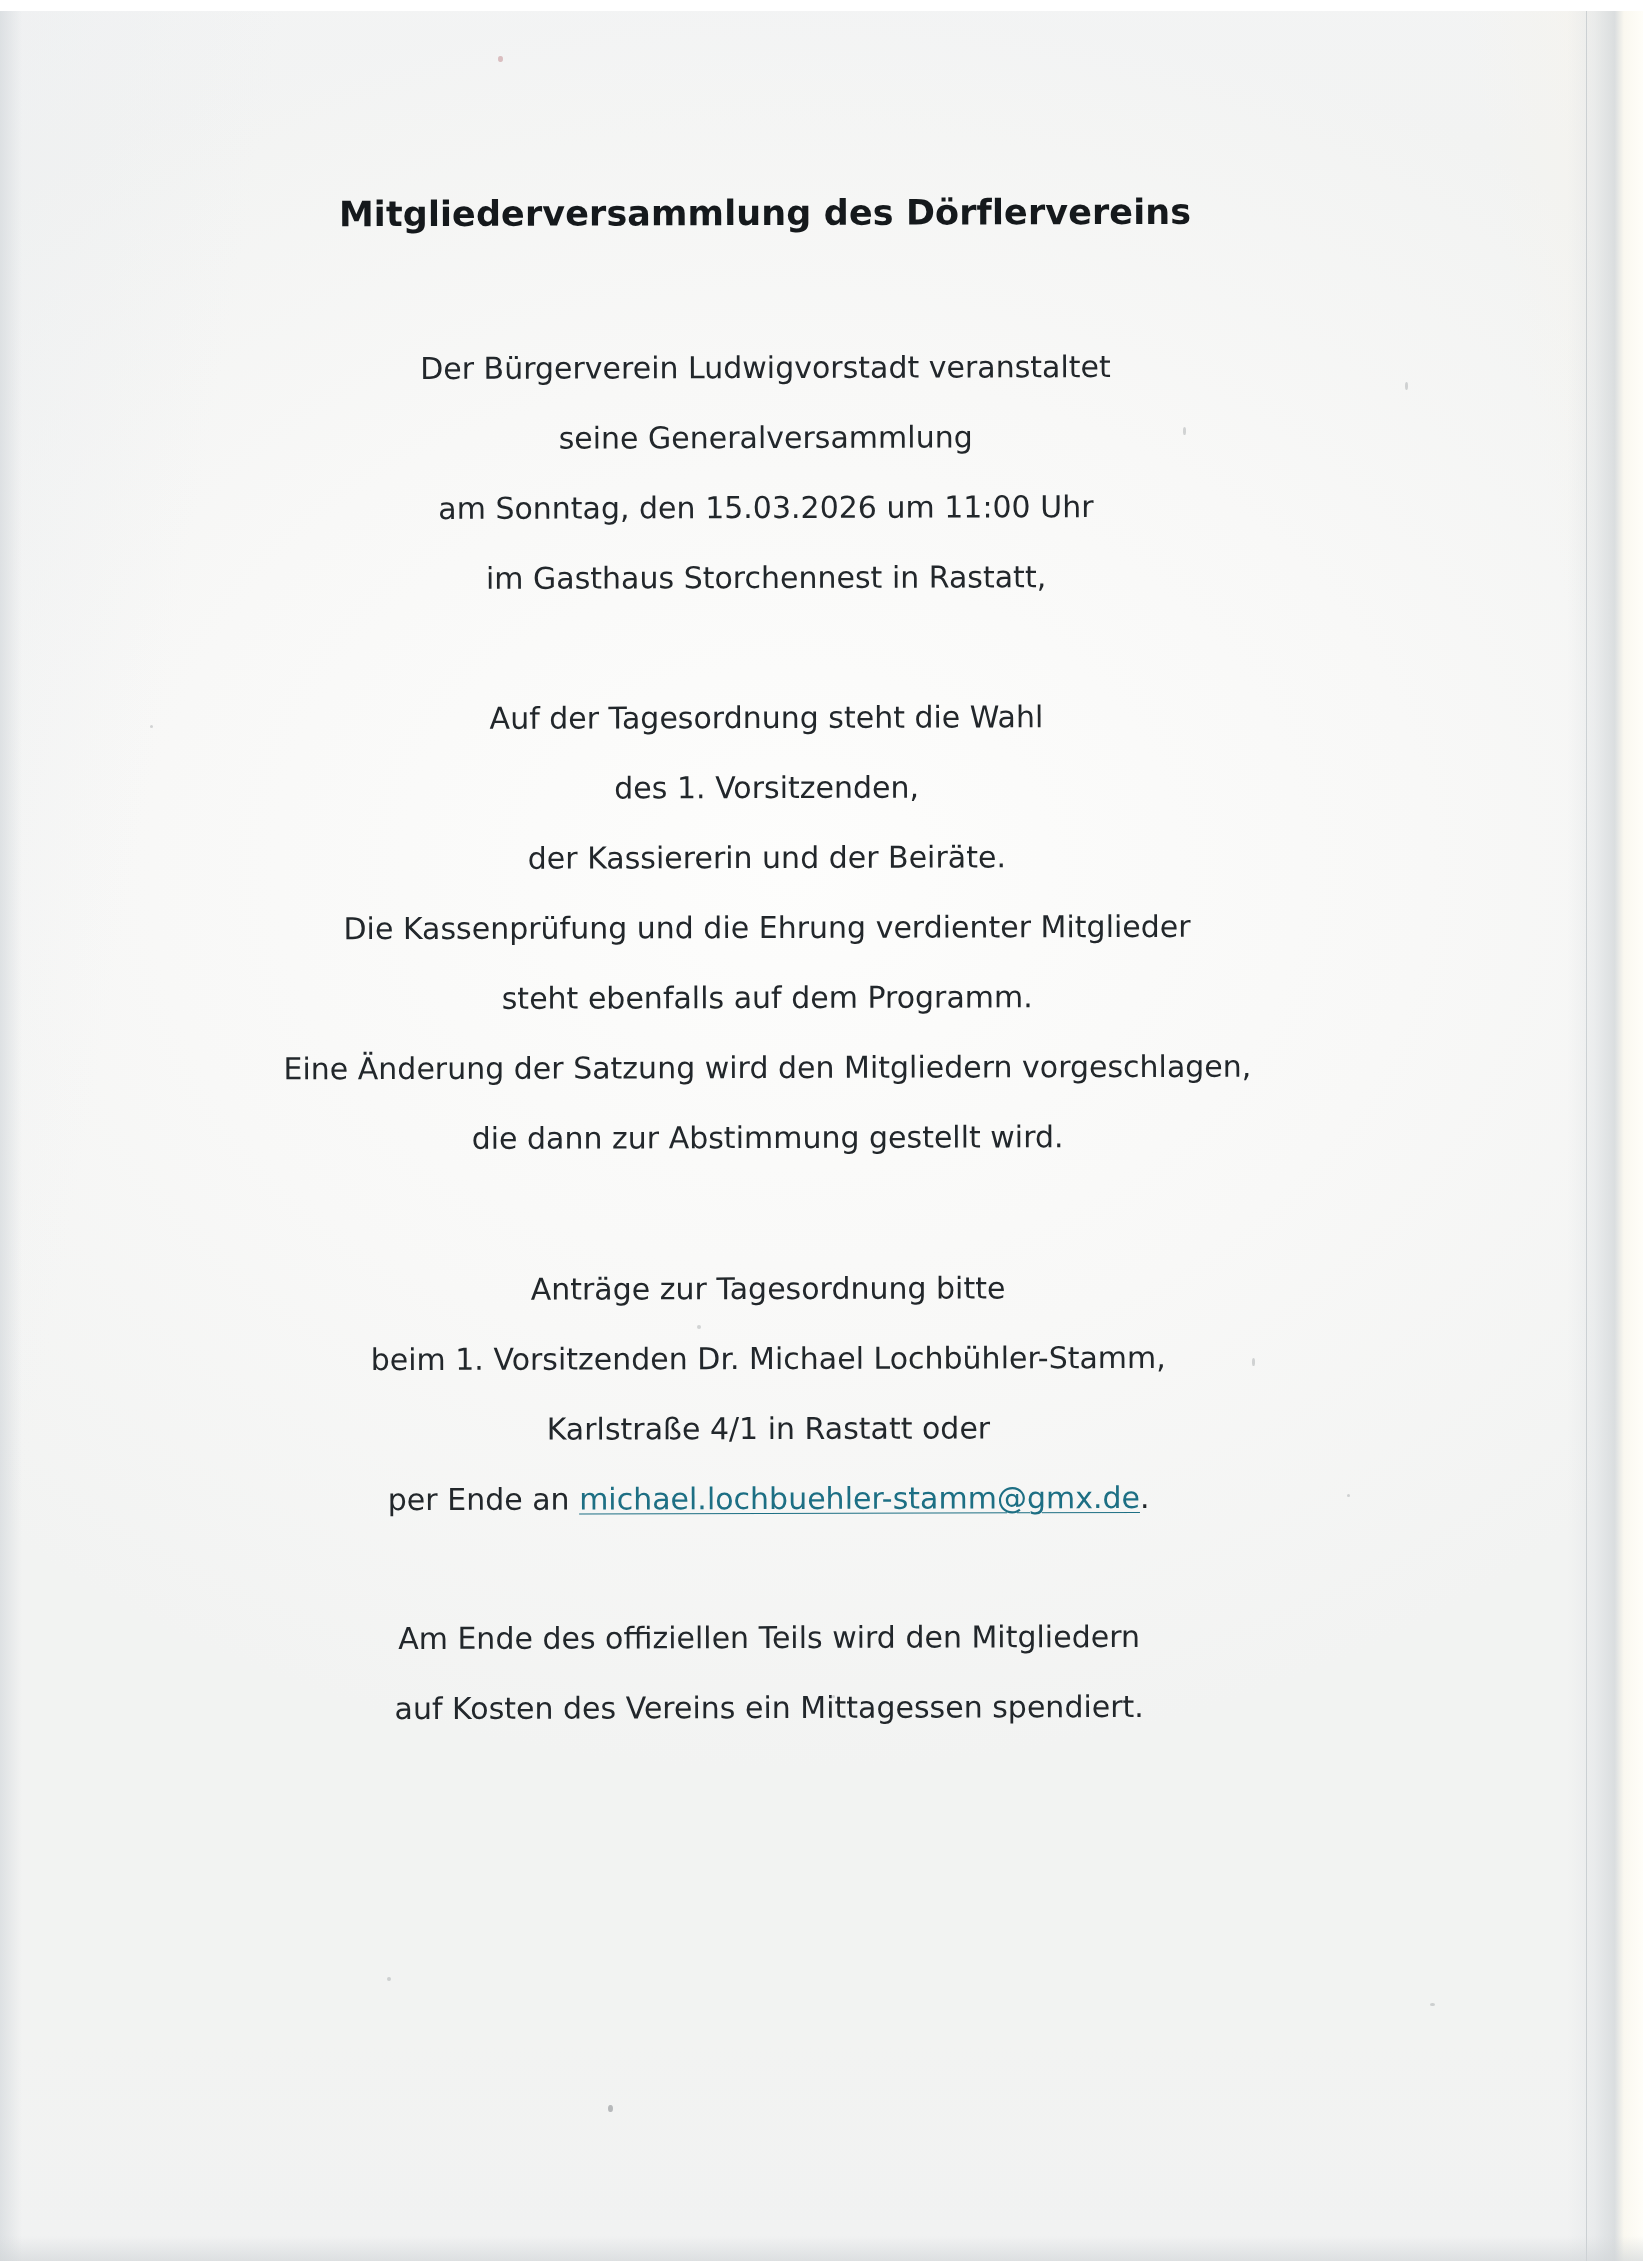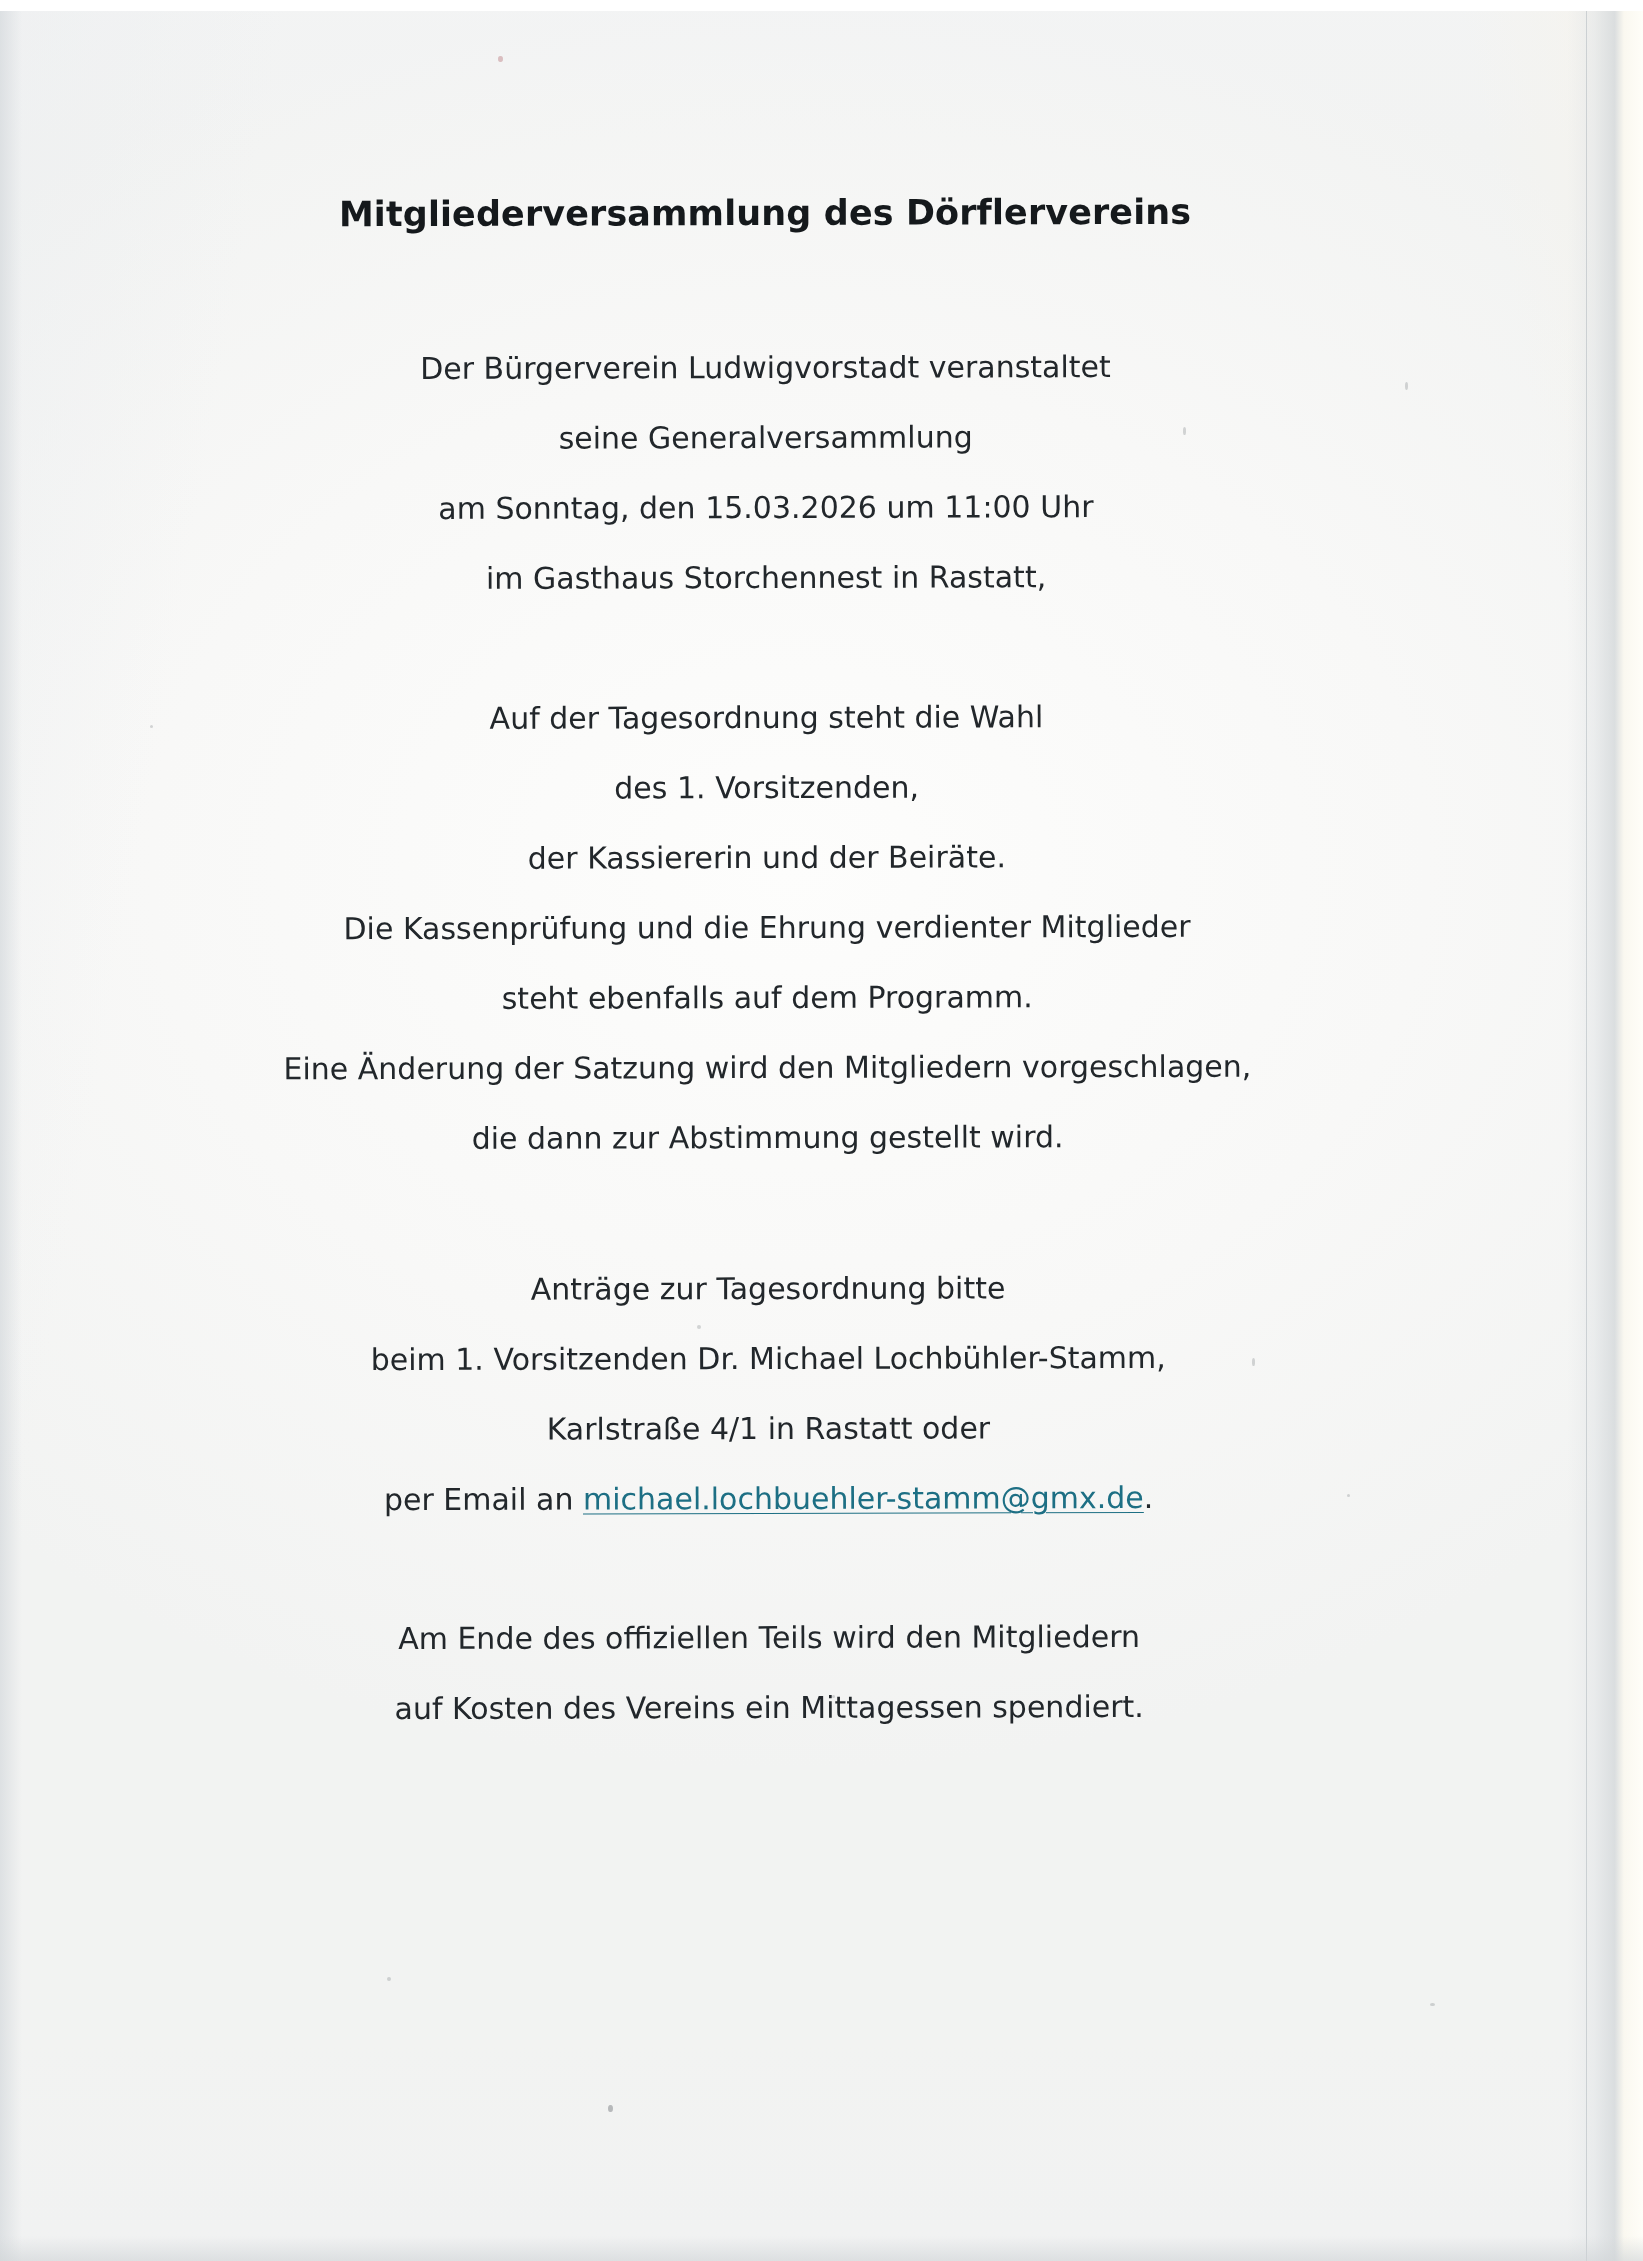--- a/index.html
+++ b/index.html
@@ -168,21 +168,21 @@
       <div class="line">Die Kassenprüfung und die Ehrung verdienter Mitglieder</div>
       <div class="line">steht ebenfalls auf dem Programm.</div>
       <div class="line">Eine Änderung der Satzung wird den Mitgliedern vorgeschlagen,</div>
       <div class="line">die dann zur Abstimmung gestellt wird.</div>
     </div>
 
     <div class="para p-motions">
       <div class="line">Anträge zur Tagesordnung bitte</div>
       <div class="line">beim 1. Vorsitzenden Dr. Michael Lochbühler-Stamm,</div>
       <div class="line">Karlstraße 4/1 in Rastatt oder</div>
-      <div class="line"><span>per Email an </span><span class="email-link">michael.lochbuehler-stamm@gmx.de</span><span>.</span></div>
+      <div class="line"><span>per Ende an </span><span class="email-link">michael.lochbuehler-stamm@gmx.de</span><span>.</span></div>
     </div>
 
     <div class="para p-closing">
       <div class="line">Am Ende des offiziellen Teils wird den Mitgliedern</div>
       <div class="line">auf Kosten des Vereins ein Mittagessen spendiert.</div>
     </div>
 
   </div>
 
   <span class="speck" style="left:498px; top:45px; width:4.5px; height:5.8px; background:rgba(196,146,150,0.55);"></span>

